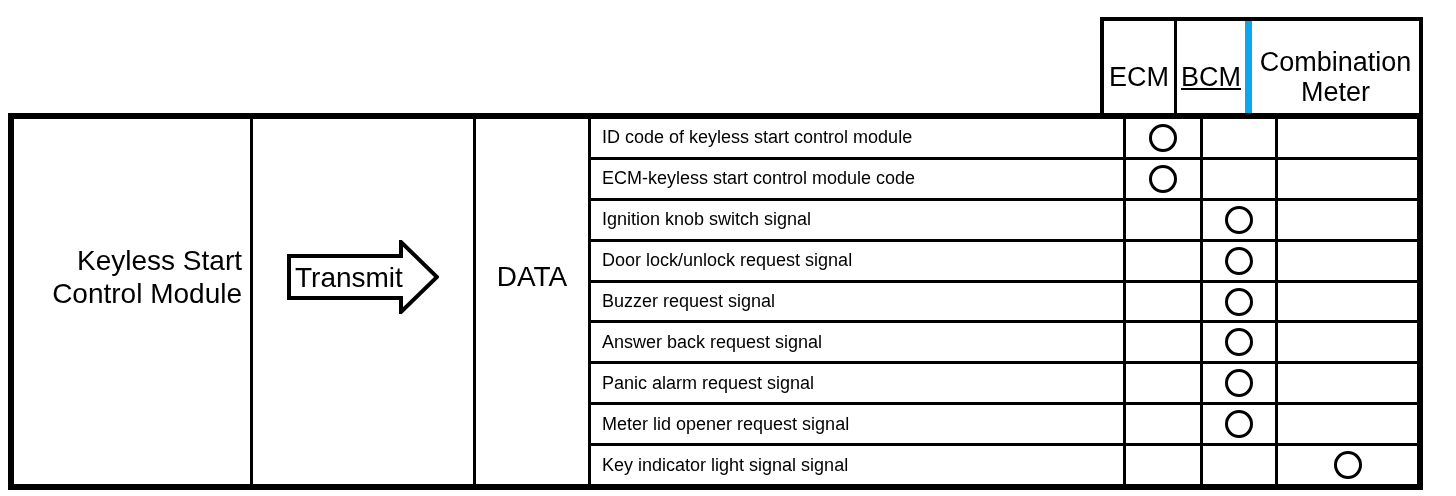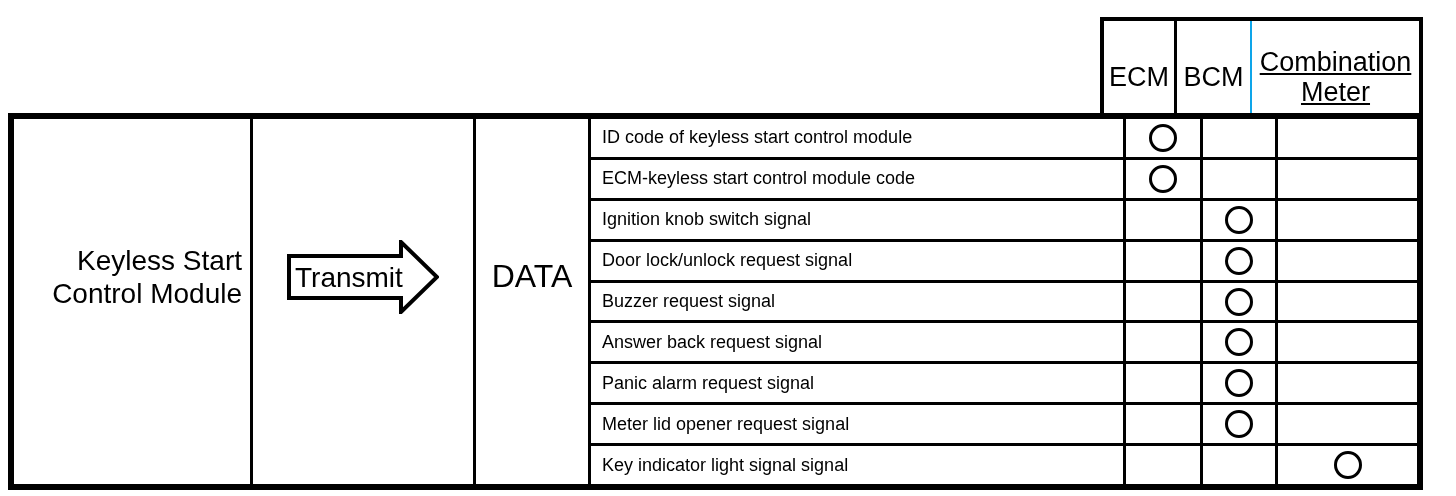--- a/index.html
+++ b/index.html
@@ -35,22 +35,22 @@
     display: flex;
     align-items: center;
     justify-content: center;
     text-align: center;
     font-size: 27px;
     line-height: 30px;
     padding-top: 12px;
     box-sizing: border-box;
   }
   .recv-ecm   { width: 73px;  border-right: 3px solid #000; }
-  .recv-bcm   { width: 75px;  border-right: 2px solid #0ea5e9; }
-  .recv-meter { flex: 1; padding-left: 2px; padding-right: 2px; text-decoration: underline; }
+  .recv-bcm   { width: 75px;  border-right: 7px solid #0ea5e9; text-decoration: underline; }
+  .recv-meter { flex: 1; padding-left: 2px; padding-right: 2px; }
 
   
   .main-table {
     position: absolute;
     left: 8px;
     top: 113px;
     width: 1415px;
     height: 377px;
     border: 6px solid #000;
     box-sizing: border-box;
@@ -66,21 +66,21 @@
     padding-bottom: 50px; 
   }
   .module-cell { width: 239px; }
   .module-label {
     width: 220px;
     text-align: right;
     font-size: 28px;
     line-height: 33px;
   }
   .transmit-cell { width: 223px; text-align: right; }
-  .data-cell { width: 115px; font-size: 32px; }
+  .data-cell { width: 115px; font-size: 28px; }
 
   .rows-area {
     flex: 1;
     display: flex;
     flex-direction: column;
   }
   .sig-row {
     flex: 1;
     display: flex;
     border-bottom: 3px solid #000;

